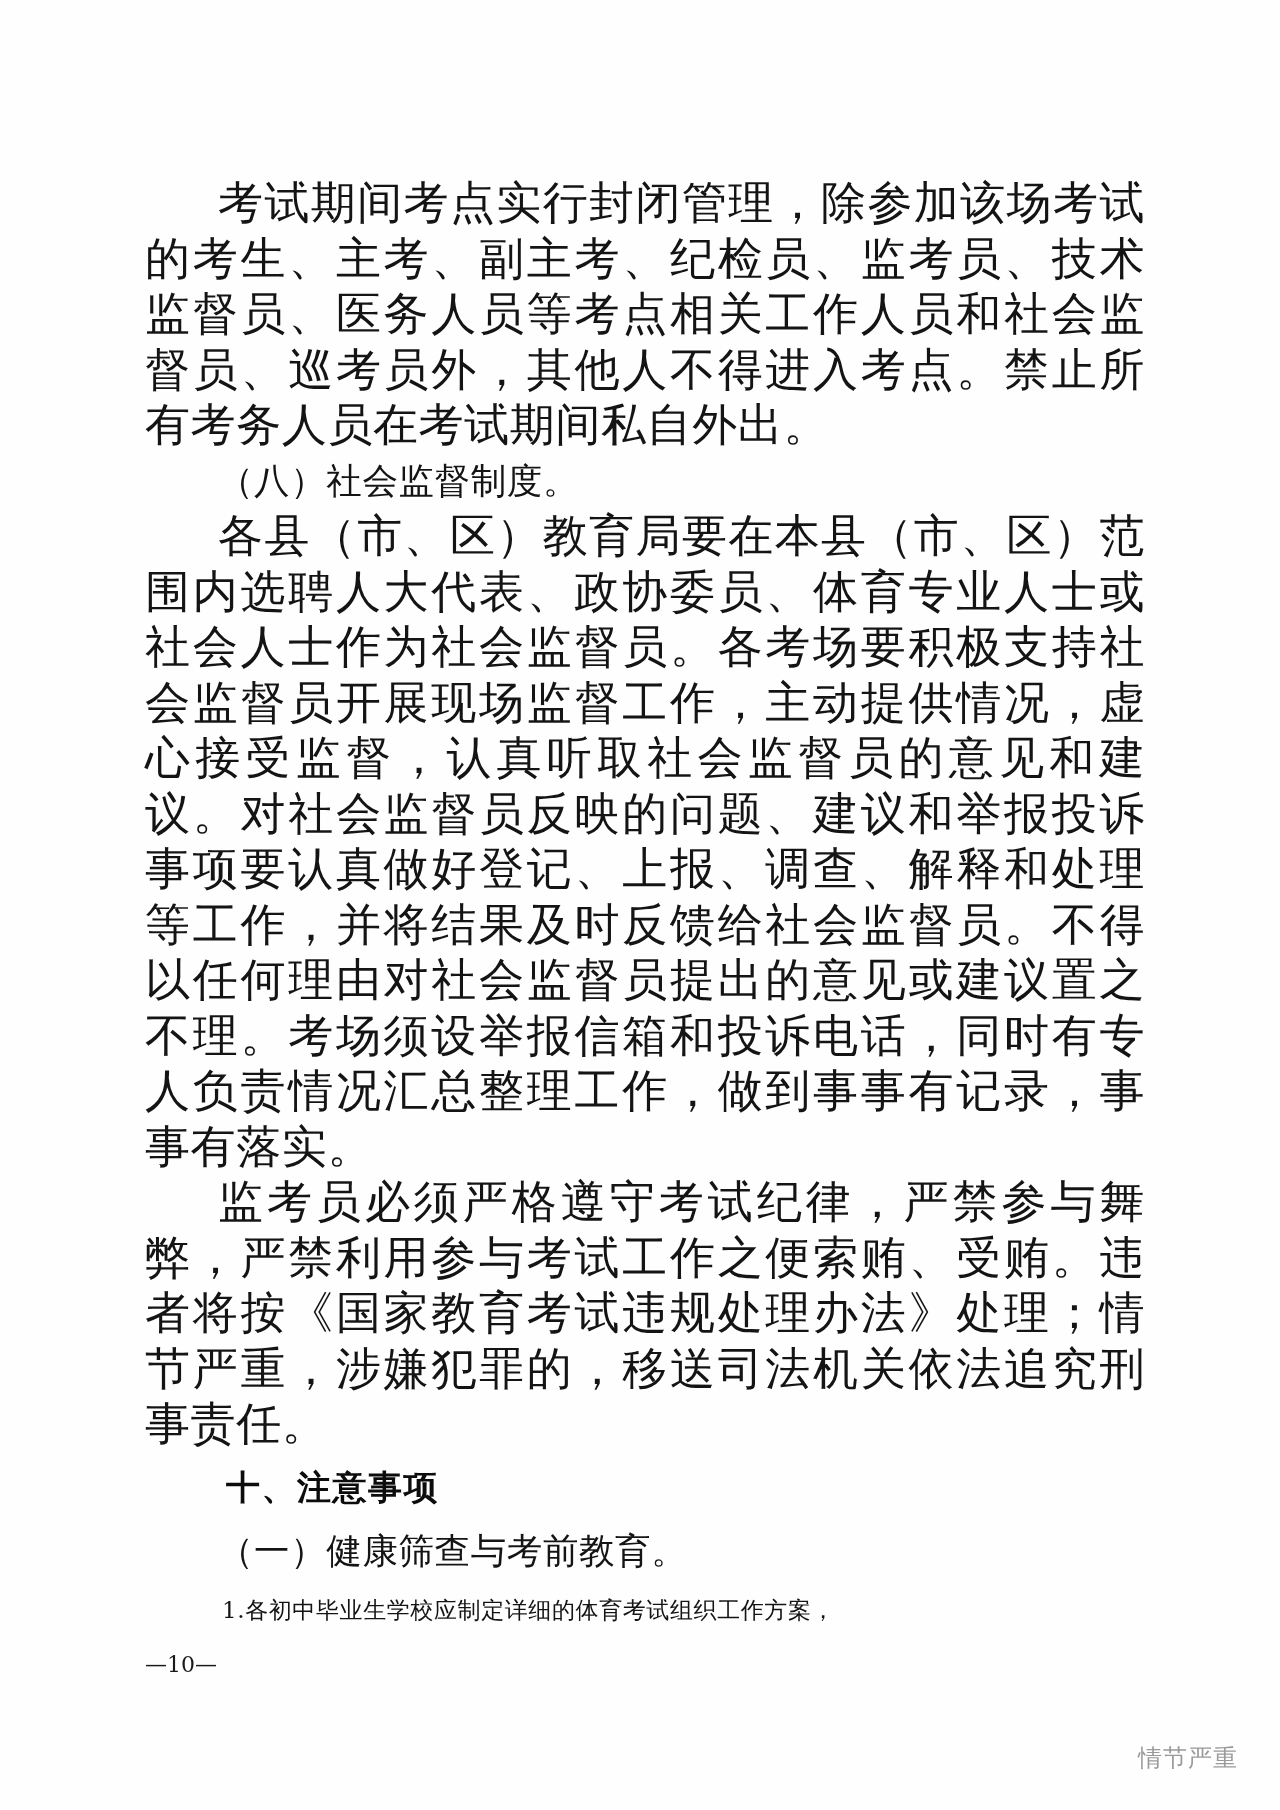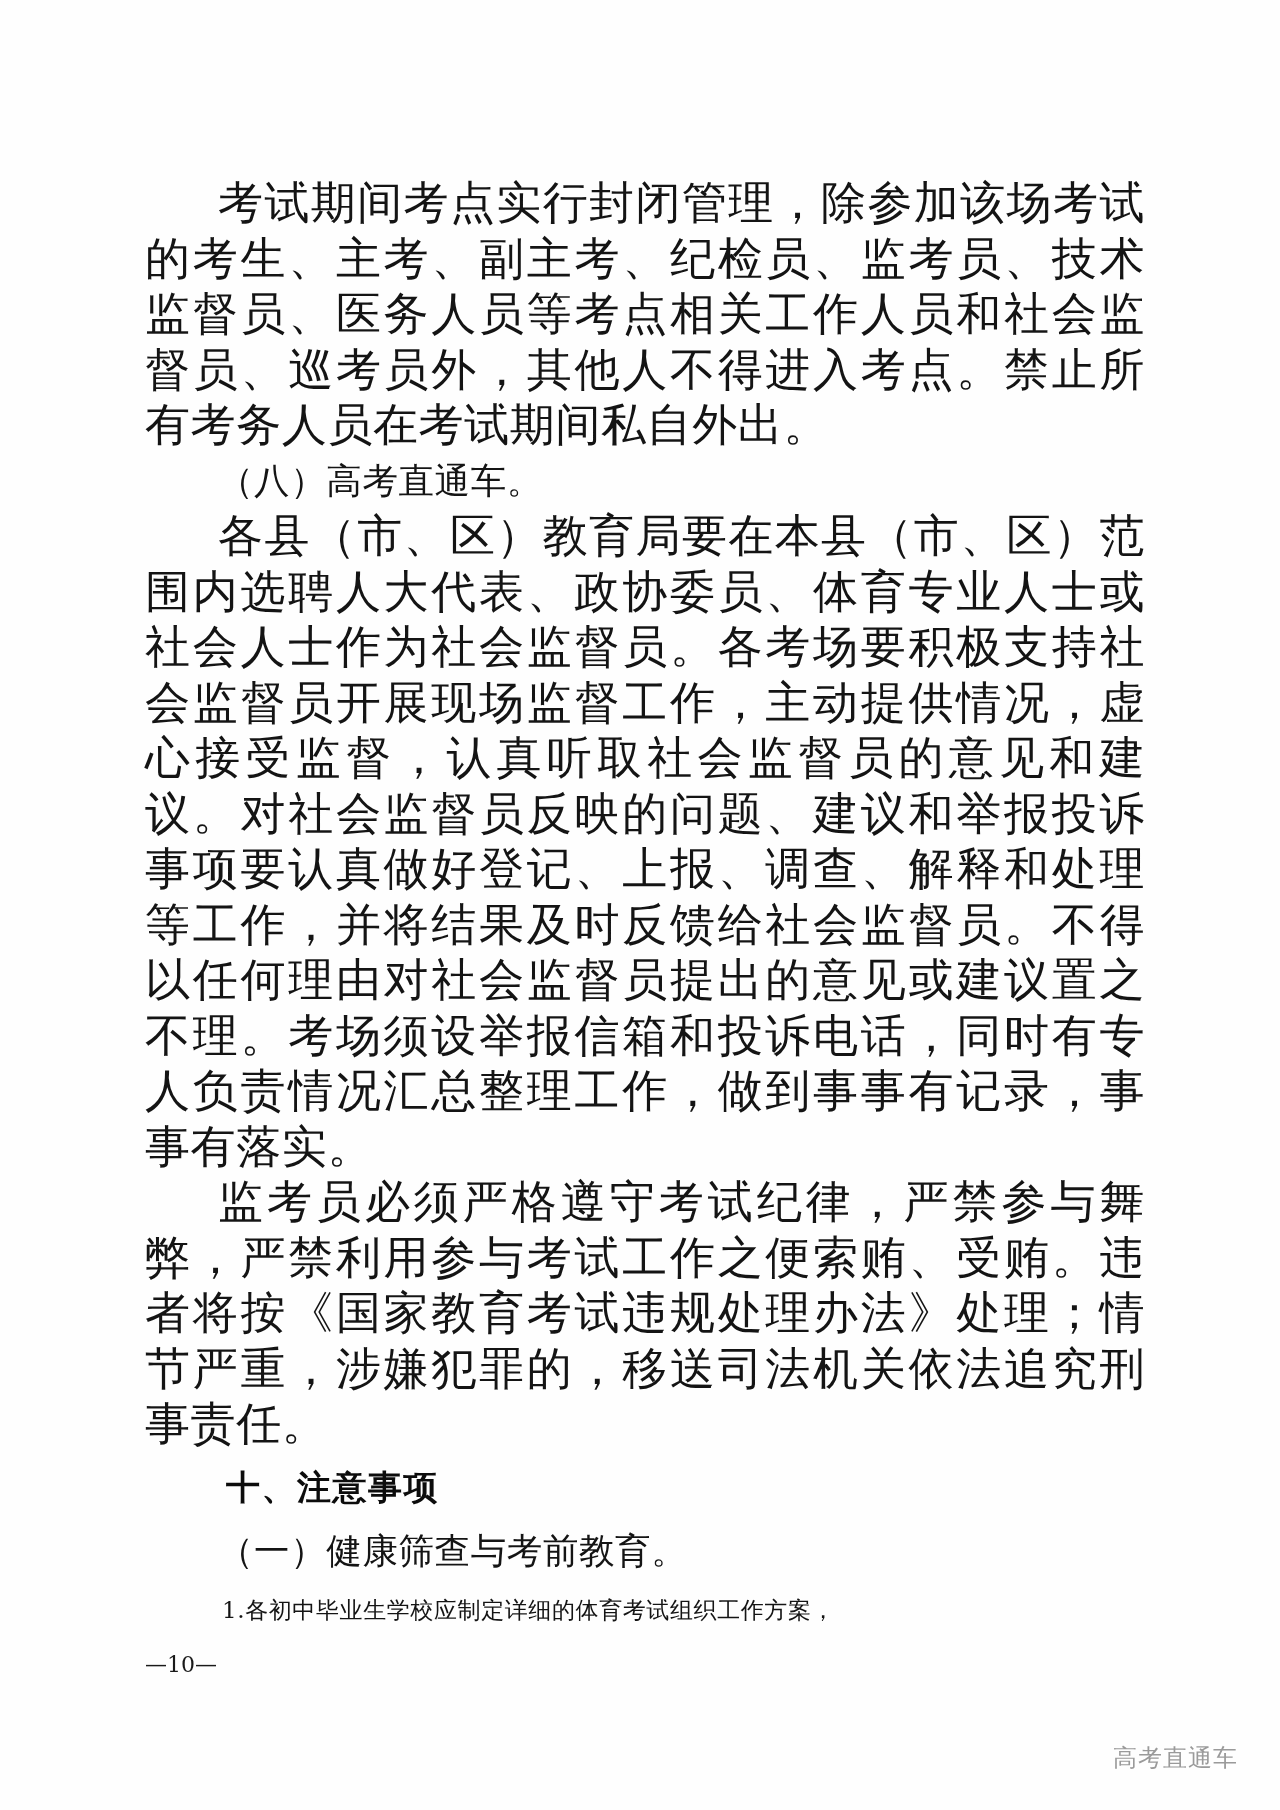--- a/index.html
+++ b/index.html
@@ -102,32 +102,32 @@
 </style>
 </head>
 <body>
 
 <div class="page">
 
   <div class="content">
 
     <p class="para">考试期间考点实行封闭管理，除参加该场考试的考生、主考、副主考、纪检员、监考员、技术监督员、医务人员等考点相关工作人员和社会监督员、巡考员外，其他人不得进入考点。禁止所有考务人员在考试期间私自外出。</p>
 
-    <p class="subhead">（八）高考直通车。</p>
+    <p class="subhead">（八）社会监督制度。</p>
 
     <p class="para">各县（市、区）教育局要在本县（市、区）范围内选聘人大代表、政协委员、体育专业人士或社会人士作为社会监督员。各考场要积极支持社会监督员开展现场监督工作，主动提供情况，虚心接受监督，认真听取社会监督员的意见和建议。对社会监督员反映的问题、建议和举报投诉事项要认真做好登记、上报、调查、解释和处理等工作，并将结果及时反馈给社会监督员。不得以任何理由对社会监督员提出的意见或建议置之不理。考场须设举报信箱和投诉电话，同时有专人负责情况汇总整理工作，做到事事有记录，事事有落实。</p>
 
 
     <p class="para">监考员必须严格遵守考试纪律，严禁参与舞弊，严禁利用参与考试工作之便索贿、受贿。违者将按《国家教育考试违规处理办法》处理；情节严重，涉嫌犯罪的，移送司法机关依法追究刑事责任。</p>
 
     <p class="section-heading">十、注意事项</p>
 
     <p class="subhead">（一）健康筛查与考前教育。</p>
 
     <p class="numbered">1.各初中毕业生学校应制定详细的体育考试组织工作方案，</p>
 
   </div>
 
   <div class="page-number">—10—</div>
 
-  <div class="watermark">高考直通车</div>
+  <div class="watermark">情节严重</div>
 
 </div>
 
 </body></html>

